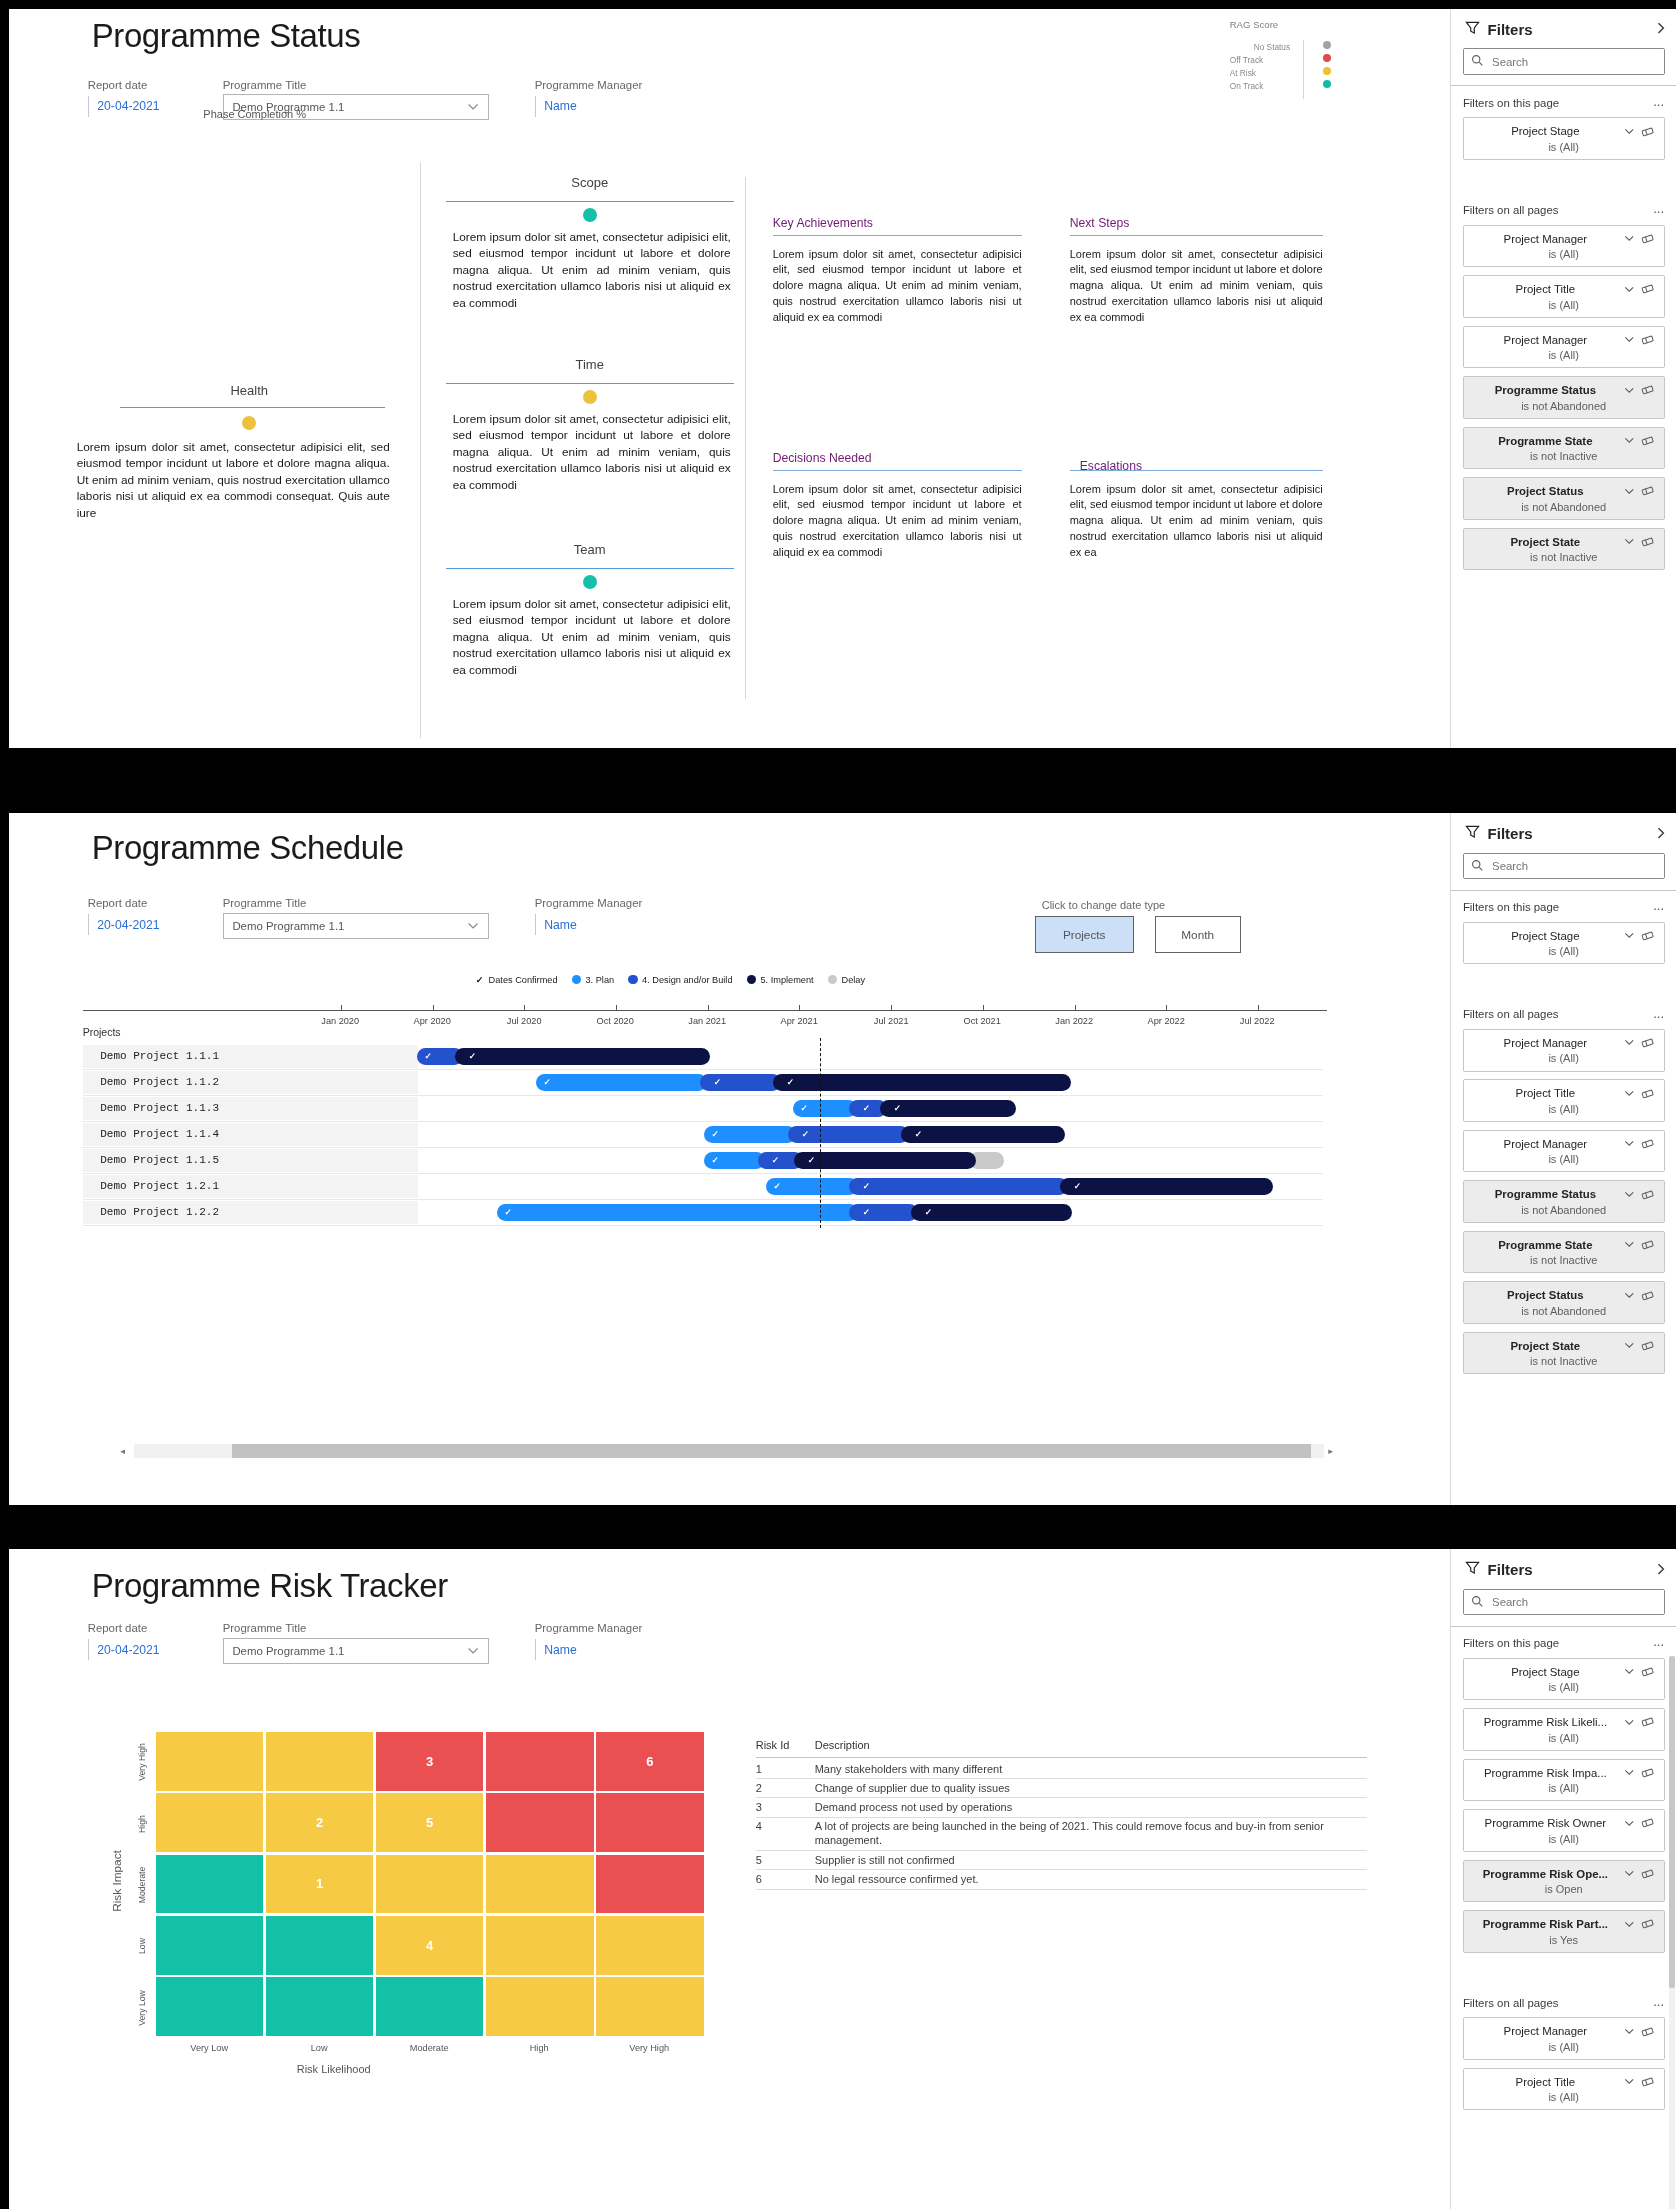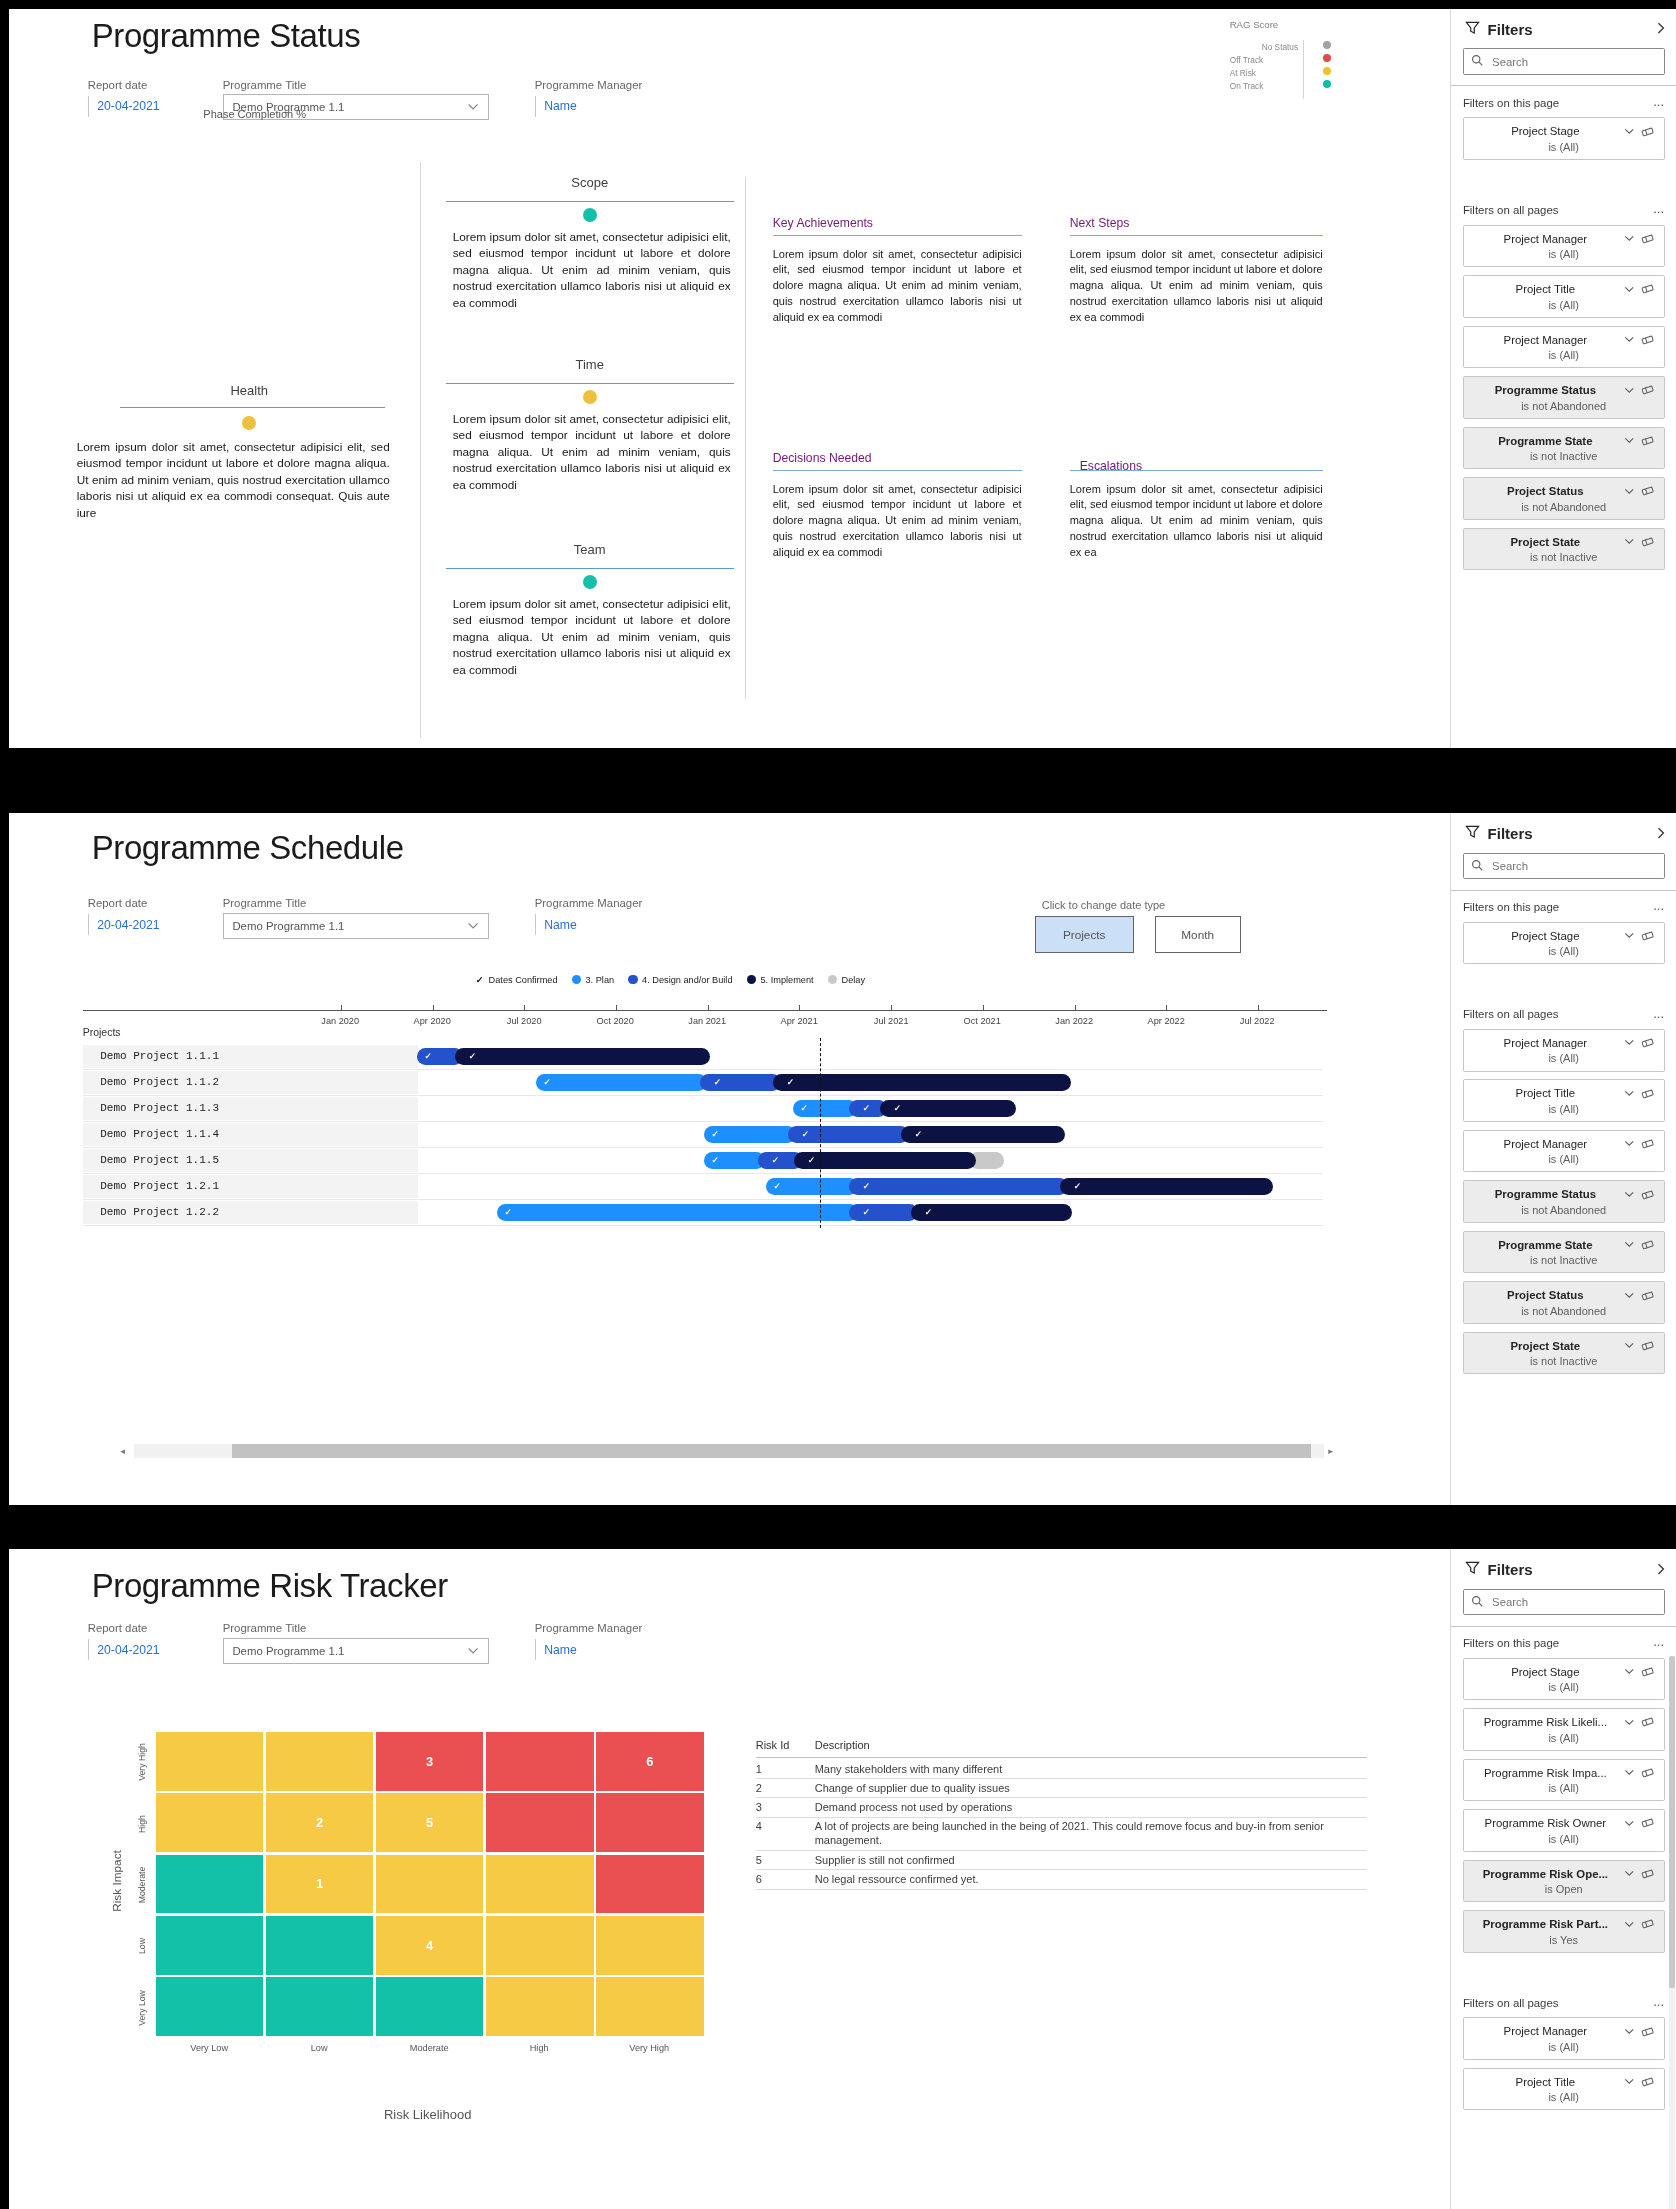--- a/index.html
+++ b/index.html
@@ -71,21 +71,21 @@
   .hscroll{position:absolute;height:14px;background:#f1f1f1;}
   .hscroll .thumb{position:absolute;top:0;height:14px;background:#c2c2c2;}
   .scroll-arrow{position:absolute;font-size:7.9px;color:#777;}
   
   .matrix-grid{position:absolute;display:grid;grid-template-columns:repeat(5,1fr);grid-template-rows:repeat(5,1fr);gap:2.6px;}
   .m-cell{display:flex;align-items:center;justify-content:center;font-size:13px;font-weight:bold;color:#fff;}
   .m-rowlabel{position:absolute;width:23px;display:flex;align-items:center;justify-content:center;}
   .m-rowlabel span{transform:rotate(-90deg);white-space:nowrap;font-size:8.7px;color:#555;}
   .m-collabel{position:absolute;text-align:center;font-size:9.2px;color:#555;}
   .m-axis-y{position:absolute;transform:rotate(-90deg);font-size:11.8px;color:#555;white-space:nowrap;}
-  .m-axis-x{position:absolute;text-align:center;font-size:13px;color:#555;margin-top:44px;}
+  .m-axis-x{position:absolute;text-align:left;font-size:11px;color:#555;}
   
   .rt{position:absolute;width:611px;}
   .rt-hdr{position:relative;height:17.5px;font-size:11px;color:#333;}
   .rt-underline{height:1.7px;background:#a8c9e8;margin-bottom:1.7px;}
   .rt-row{display:flex;border-bottom:0.9px solid #dcdcdc;padding:1.7px 0 2.6px 0;font-size:11px;color:#3d3d3d;line-height:14px;}
   .rt-id{width:59px;flex-shrink:0;}
   .rt-desc{flex:1;}
 </style>
 </head>
 <body>
@@ -118,21 +118,21 @@
             <span class="vline"></span>
             <span class="blue">Name</span>
           </div>
       </div>
     </div>
 
     <div class="rag" style="left:1221px;top:10.5px;height:87px;">
       <div class="rag-title">RAG Score</div>
       <div class="rag-div" style="left:73px;top:21px;height:59px;"></div>
       <div id="rag-items">
-          <div class="rag-item" style="left: 8px; top: 23px; padding-left: 24px;">No Status</div>
+          <div class="rag-item" style="left: 0px; top: 23px; padding-left: 24px;">No Status</div>
           <div class="rag-dot" style="left: 93px; top: 22px; background: rgb(163, 163, 163);"></div>
           <div class="rag-item" style="left: 0px; top: 36px;">Off Track</div>
           <div class="rag-dot" style="left: 93px; top: 35px; background: rgb(224, 75, 75);"></div>
           <div class="rag-item" style="left: 0px; top: 49px;">At Risk</div>
           <div class="rag-dot" style="left: 93px; top: 48px; background: rgb(238, 193, 47);"></div>
           <div class="rag-item" style="left: 0px; top: 62px;">On Track</div>
           <div class="rag-dot" style="left: 93px; top: 61px; background: rgb(16, 188, 165);"></div>
         </div>
     </div>
 

